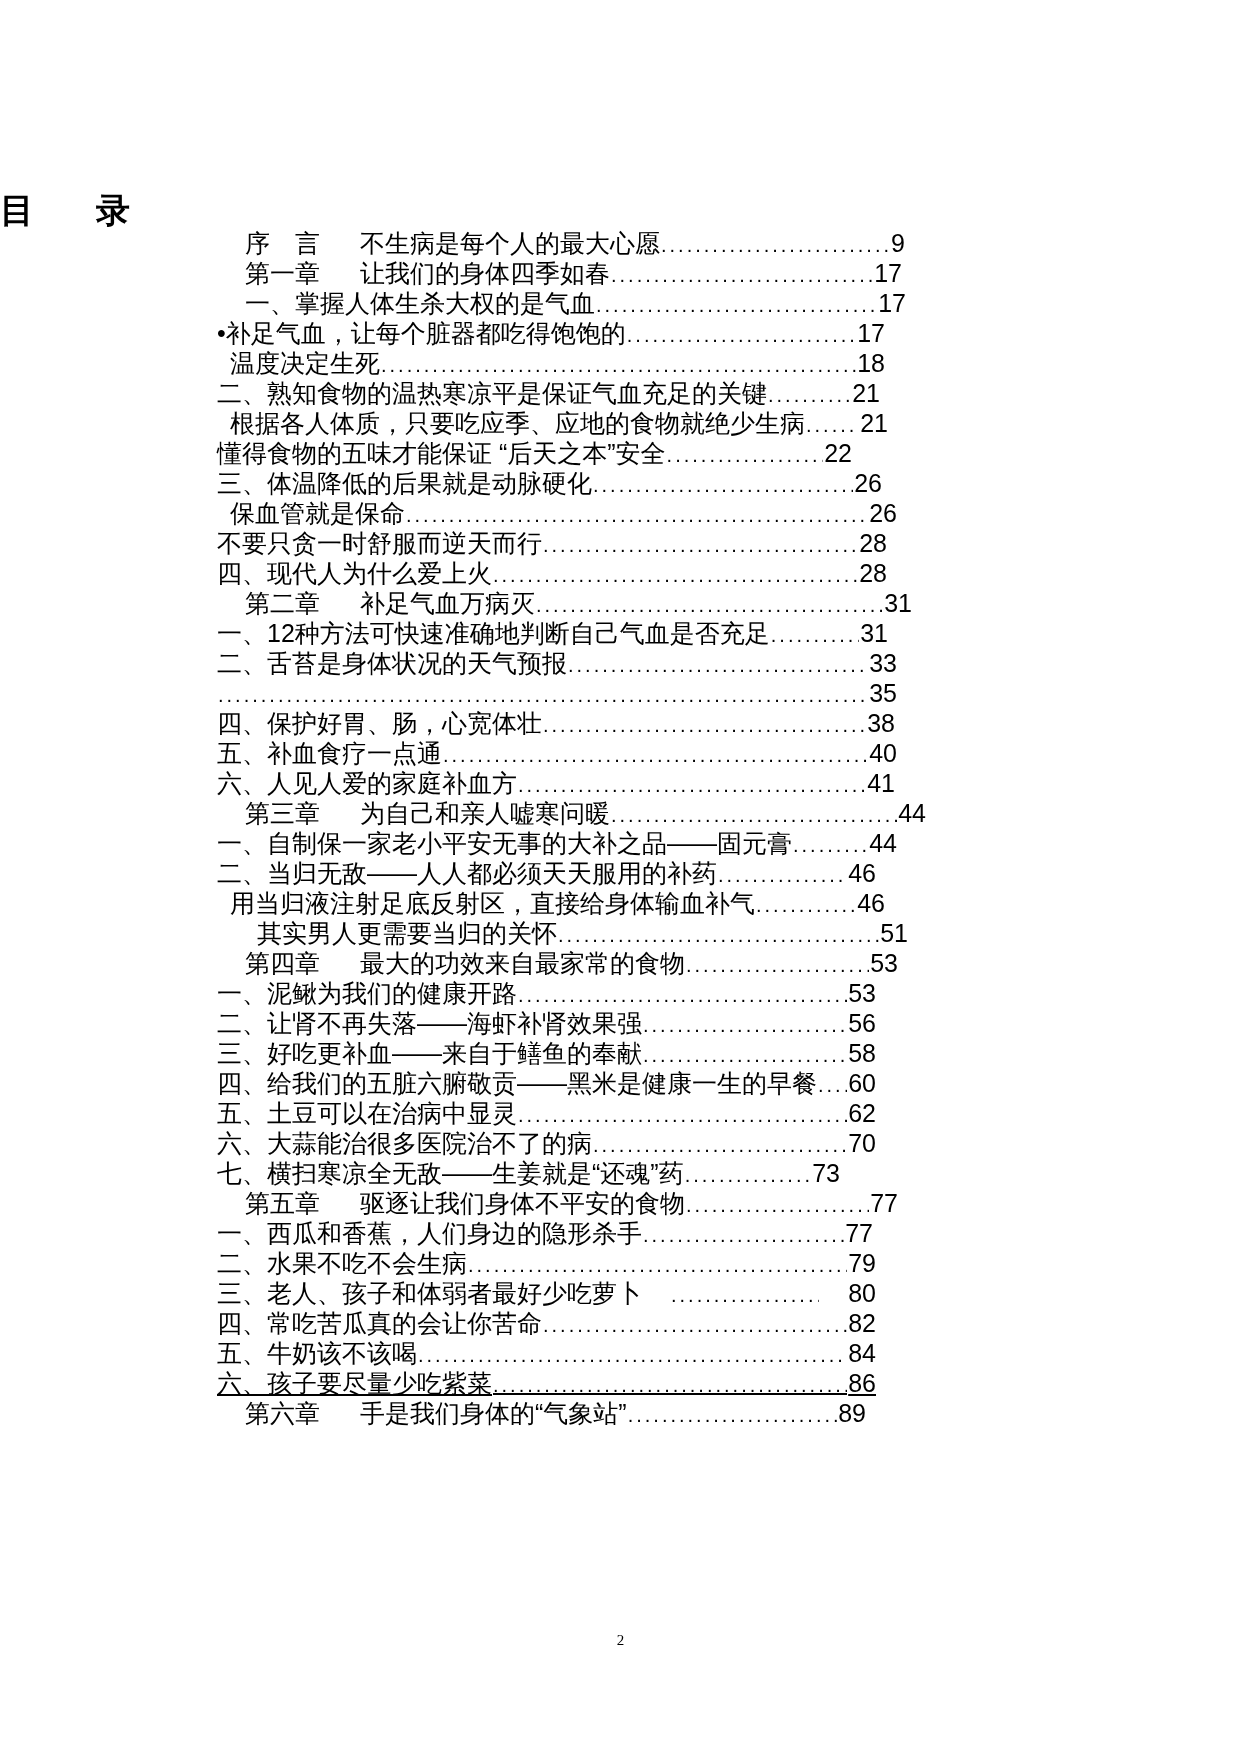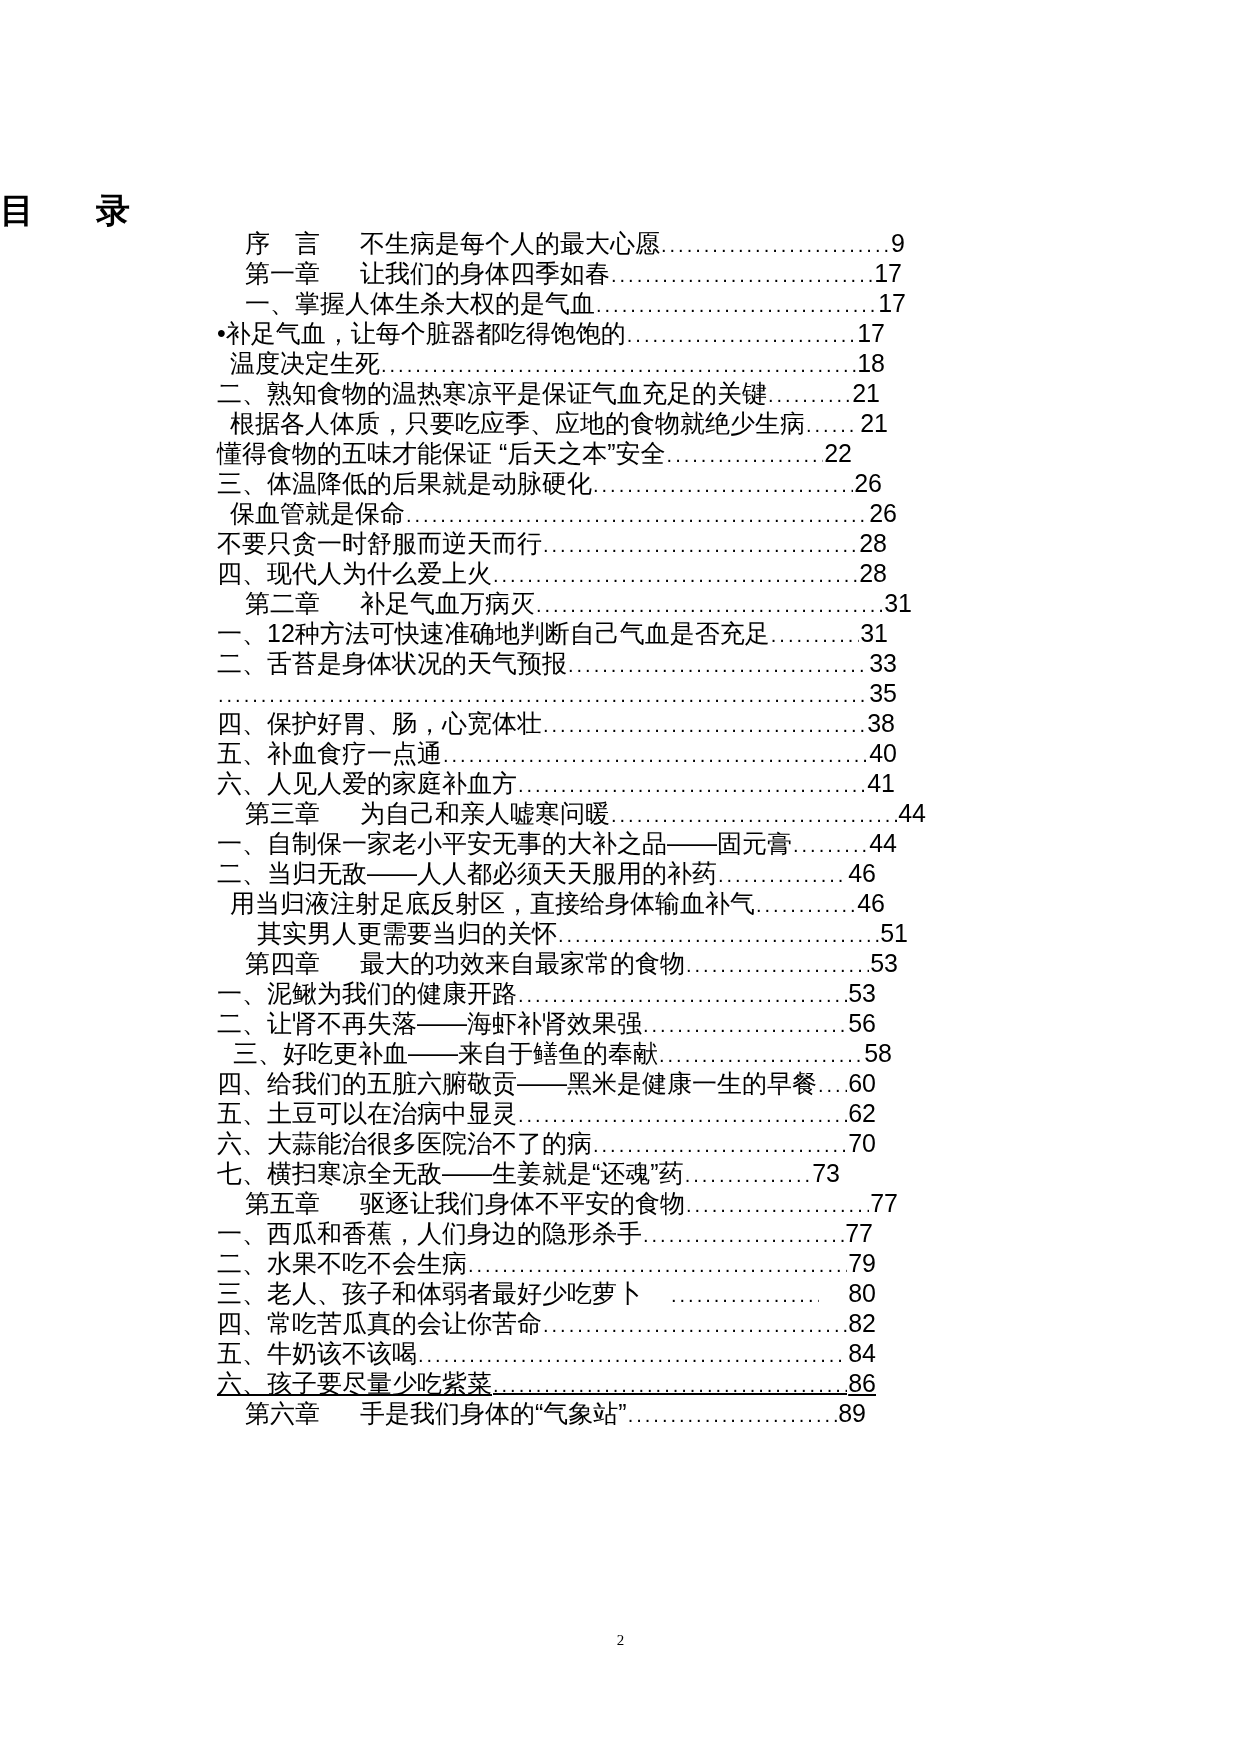--- a/index.html
+++ b/index.html
@@ -156,21 +156,21 @@
     <div class="toc-row" style="top: 750px; left: 217px; width: 659px;">
       <span class="label"><span>一、泥鳅为我们的健康开路</span></span>
       <span class="leader"></span>
       <span class="page">53</span>
     </div>
     <div class="toc-row" style="top: 780px; left: 217px; width: 659px;">
       <span class="label"><span>二、让肾不再失落——海虾补肾效果强</span></span>
       <span class="leader"></span>
       <span class="page">56</span>
     </div>
-    <div class="toc-row" style="top: 810px; left: 217px; width: 659px; margin-left: 16px;">
+    <div class="toc-row" style="top: 810px; left: 217px; width: 659px;">
       <span class="label"><span>三、好吃更补血——来自于鳝鱼的奉献</span></span>
       <span class="leader"></span>
       <span class="page">58</span>
     </div>
     <div class="toc-row" style="top: 840px; left: 217px; width: 659px;">
       <span class="label"><span>四、给我们的五脏六腑敬贡——黑米是健康一生的早餐</span></span>
       <span class="leader"></span>
       <span class="page">60</span>
     </div>
     <div class="toc-row" style="top: 870px; left: 217px; width: 659px;">

